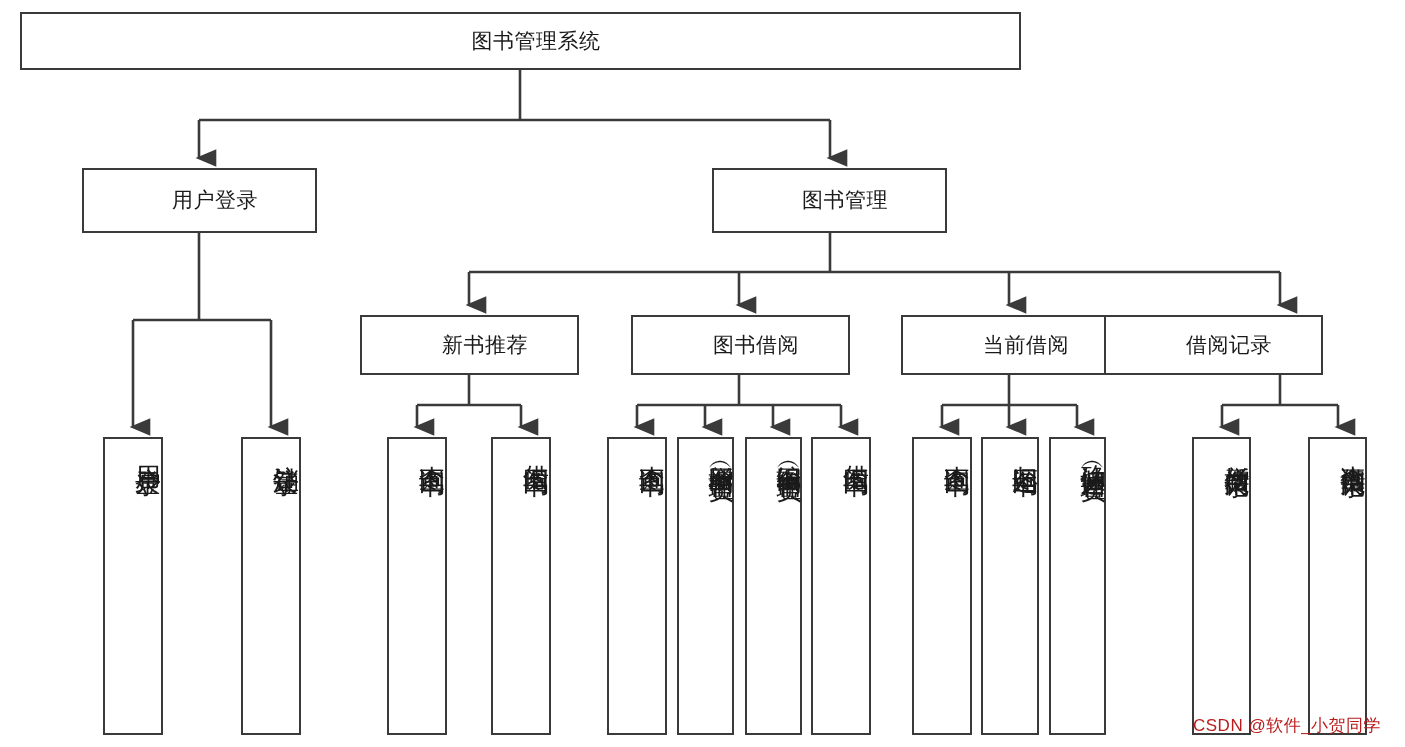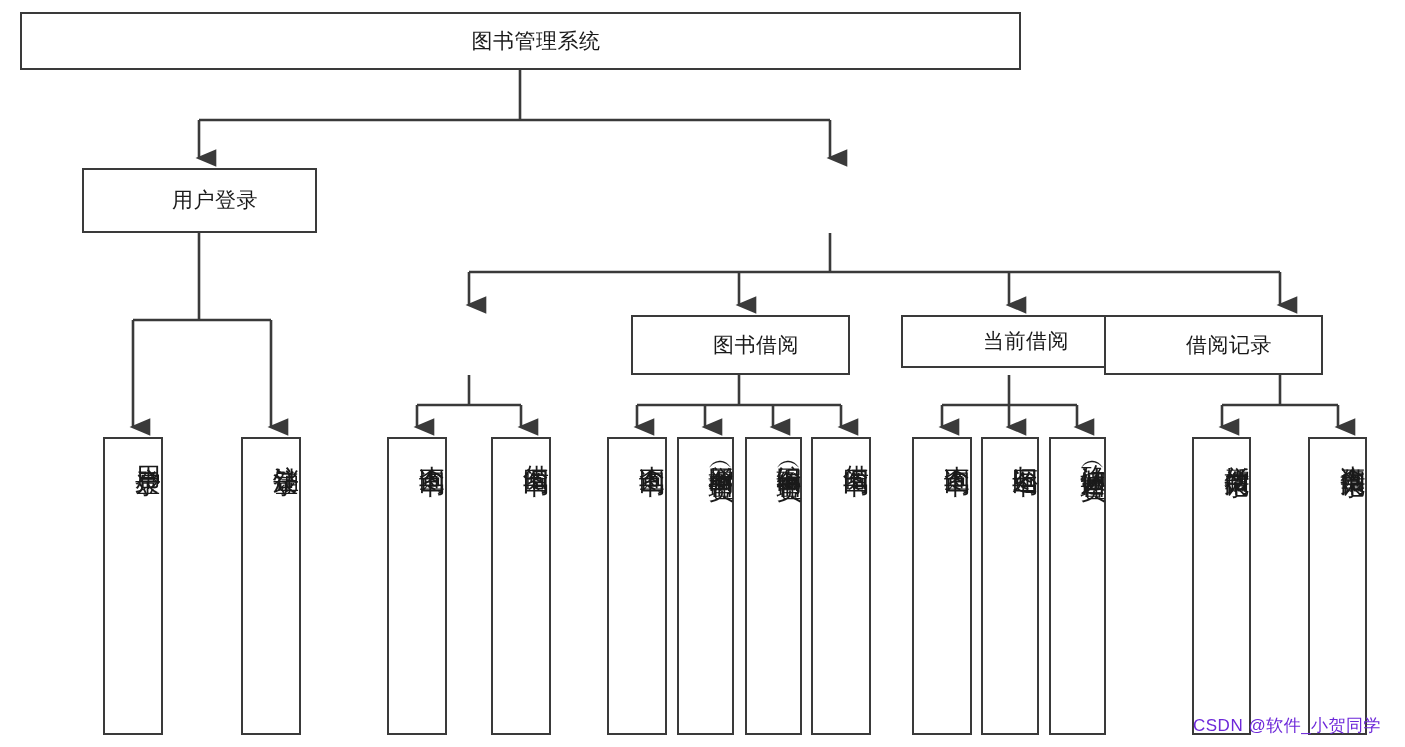--- a/index.html
+++ b/index.html
@@ -62,21 +62,21 @@
     line-height: 1.08;
     letter-spacing: 2px;
     white-space: nowrap;
   }
   .node.leaf.tall .label {
     font-size: 25px;
   }
   .watermark {
     position: absolute;
     font-size: 17px;
-    color: #6d28d9;
+    color: #b91c1c;
     white-space: nowrap;
     letter-spacing: 0.5px;
   }
 </style>
 </head>
 <body>
 
 <div id="canvas">
 
   <svg class="connectors" viewBox="0 0 1405 747" xmlns="http://www.w3.org/2000/svg">
@@ -131,25 +131,31 @@
     </g>
   </svg>
 
   <div class="node root horiz" style="left:20px; top:12px; width:1001px; height:58px;">
     <span class="label">图书管理系统</span>
   </div>
 
   <div class="node horiz" style="left:82px; top:168px; width:235px; height:65px;">
     <span class="label">用户登录</span>
   </div>
-
+  <div class="node horiz" style="left:712px; top:168px; width:235px; height:65px;">
+    <span class="label">图书管理</span>
+  </div>
+
+  <div class="node horiz" style="left:360px; top:315px; width:219px; height:60px;">
+    <span class="label">新书推荐</span>
+  </div>
   <div class="node horiz" style="left:631px; top:315px; width:219px; height:60px;">
     <span class="label">图书借阅</span>
   </div>
-  <div class="node horiz" style="left:901px; top:315px; width:219px; height:53px;">
+  <div class="node horiz" style="left:901px; top:315px; width:219px; height:60px;">
     <span class="label">当前借阅</span>
   </div>
   <div class="node horiz" style="left:1104px; top:315px; width:219px; height:60px;">
     <span class="label">借阅记录</span>
   </div>
 
   <div class="node leaf" style="left:103px; top:437px; width:60px; height:298px;">
     <span class="label">用户登录</span>
   </div>
   <div class="node leaf" style="left:241px; top:437px; width:60px; height:298px;">

